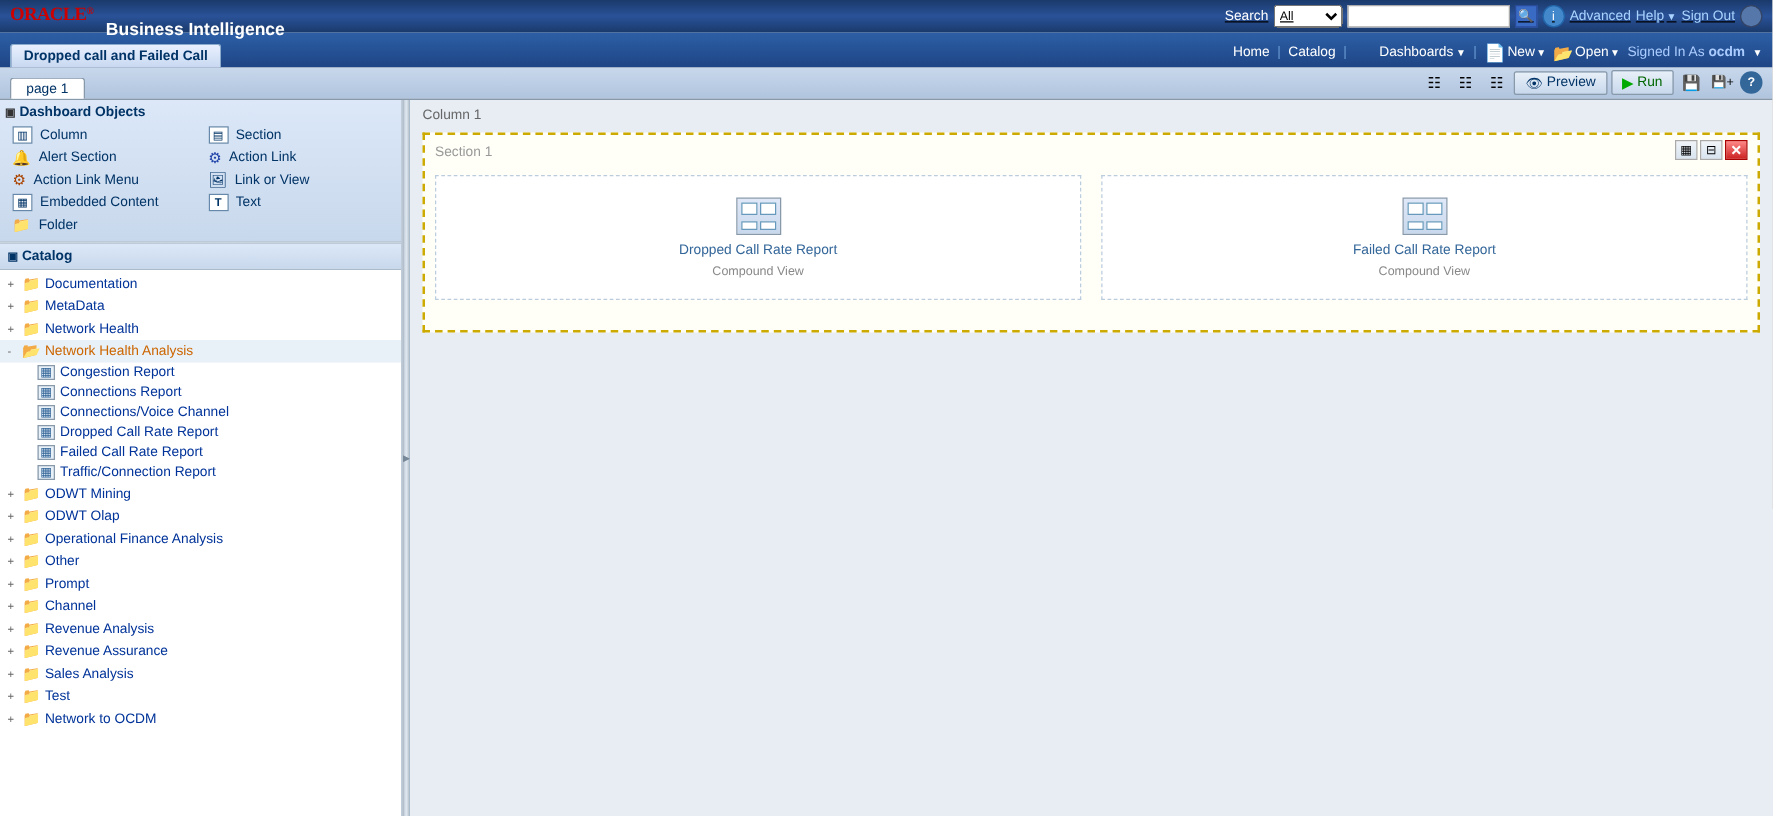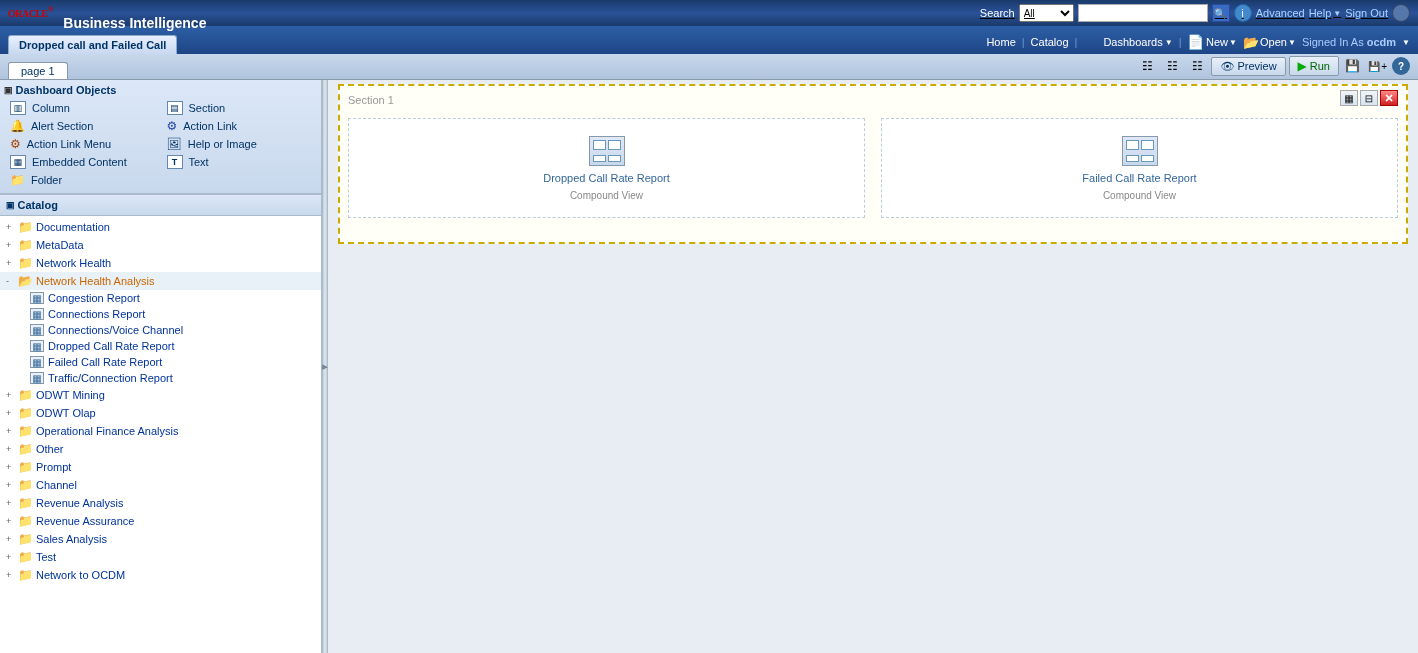--- a/index.html
+++ b/index.html
@@ -158,21 +158,21 @@
     
     #catalog-tree::-webkit-scrollbar { width: 12px; }
     #catalog-tree::-webkit-scrollbar-track { background: #f0f0f0; }
     #catalog-tree::-webkit-scrollbar-thumb { background: #aabbcc; border: 1px solid #8899aa; }
   </style>
 </head>
 <body>
 
 <div id="top-bar">
   <span id="oracle-logo">
-    <span style="color:#cc0000; font-family:serif; font-weight:bold; font-size:10px;">ORACLE</span><span style="color:#cc0000; font-size:8px; vertical-align:super;">®</span>
+    <span style="color:#cc0000; font-family:serif; font-weight:bold; font-size:15px;">ORACLE</span><span style="color:#cc0000; font-size:8px; vertical-align:super;">®</span>
   </span>
   <span id="bi-title" style="color:white; font-size:14px; font-weight:bold; margin-left:4px;margin-top:20px;">Business Intelligence</span>
   <div id="search-area" style="margin-left:auto; display:flex; align-items:center; gap:4px;">
     <span style="color:white; font-size:11px;">Search</span>
     <select style="font-size:10px; height:18px; width:55px;">
       <option>All</option>
     </select>
     <input type="text" style="height: 18px; width: 130px; font-size: 10px; border: 1px solid rgb(170, 170, 170);">
     <div style="width:18px; height:18px; background:#3a6bc4; border:1px solid #2a4a9a; cursor:pointer; display:flex; align-items:center; justify-content:center; color:white; font-size:10px;">🔍</div>
     <span style="width:18px; height:18px; border-radius:50%; background:#4488cc; border:1px solid #2266aa; display:flex; align-items:center; justify-content:center; color:white; font-size:10px; cursor:pointer;">i</span>
@@ -268,21 +268,21 @@
           <span>Action Link</span>
         </div>
 
         <div style="display:flex; align-items:center; gap:6px; padding:2px 6px; cursor:grab; font-size:11px; color:#003366;">
           <span style="font-size:12px; color:#aa4400;">⚙</span>
           <span>Action Link Menu</span>
         </div>
 
         <div style="display:flex; align-items:center; gap:6px; padding:2px 6px; cursor:grab; font-size:11px; color:#003366;">
           <span style="font-size:12px;">🖼</span>
-          <span>Help or Image</span>
+          <span>Link or View</span>
         </div>
 
         <div style="display:flex; align-items:center; gap:6px; padding:2px 6px; cursor:grab; font-size:11px; color:#003366;">
           <span style="width:16px; height:14px; border:1px solid #6688aa; background:white; display:flex; align-items:center; justify-content:center; font-size:9px;">▦</span>
           <span>Embedded Content</span>
         </div>
 
         <div style="display:flex; align-items:center; gap:6px; padding:2px 6px; cursor:grab; font-size:11px; color:#003366;">
           <span style="width:16px; height:14px; border:1px solid #6688aa; background:white; display:flex; align-items:center; justify-content:center; font-size:9px; font-weight:bold;">T</span>
           <span>Text</span>
@@ -423,20 +423,21 @@
         </div>
       </div>
     </div>
   </div>
 
   <div id="panel-divider" style="width:6px; background:linear-gradient(to right, #c0ccd8, #e0e8f0, #c0ccd8); cursor:ew-resize; border-left:1px solid #aabbcc; border-right:1px solid #aabbcc; position:relative; display:flex; align-items:center; justify-content:center;">
     <span style="font-size:7px; color:#778899;">▶</span>
   </div>
 
   <div id="right-content" style="flex:1; background:#e8edf4; overflow:auto; padding:0;">
+    <div style="font-size:11px; color:#666; padding:6px 10px 4px 10px;">Column 1</div>
 
     <div id="section1-container" style="margin:4px 10px; border:2px dashed #ccaa00; background:#fffff8; min-height:160px;">
       <div style="display:flex; align-items:flex-end; justify-content:space-between; padding:4px 8px;">
         <span style="font-size:11px; color:#999;">Section 1</span>
         <div style="display:flex; gap:2px;">
           <div style="width:18px; height:16px; cursor:pointer; display:flex; align-items:center; justify-content:center; font-size:10px; border:1px solid #aaa; background:linear-gradient(to bottom, #f0f4f8, #d8e4f0);">▦</div>
           <div style="width:18px; height:16px; cursor:pointer; display:flex; align-items:center; justify-content:center; font-size:10px; border:1px solid #aaa; background:linear-gradient(to bottom, #f0f4f8, #d8e4f0);">⊟</div>
           <div style="width:18px; height:16px; cursor:pointer; display:flex; align-items:center; justify-content:center; font-size:11px; border:1px solid #aa0000; background:linear-gradient(to bottom, #ff8888, #cc2222); color:white; font-weight:bold;">✕</div>
         </div>
       </div>

